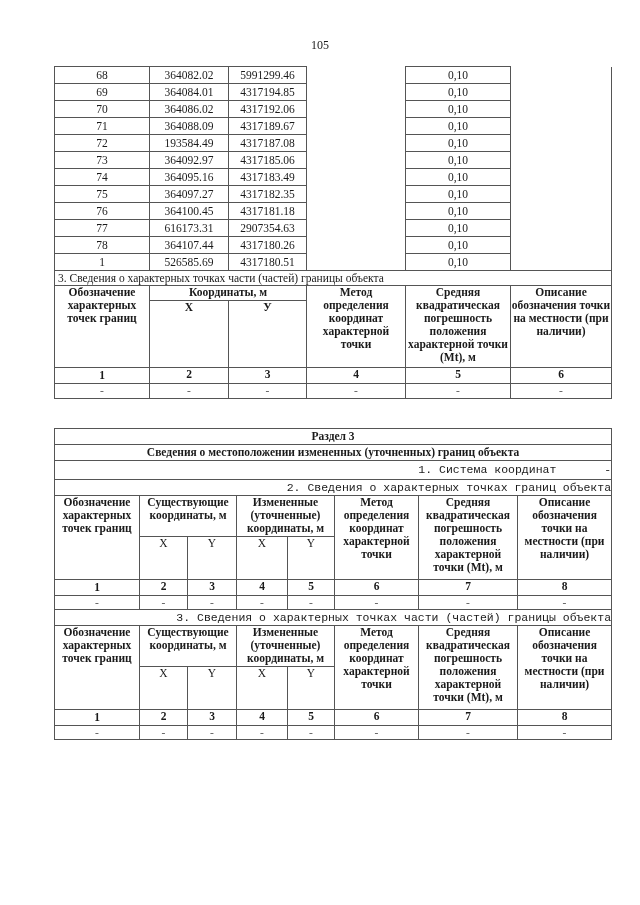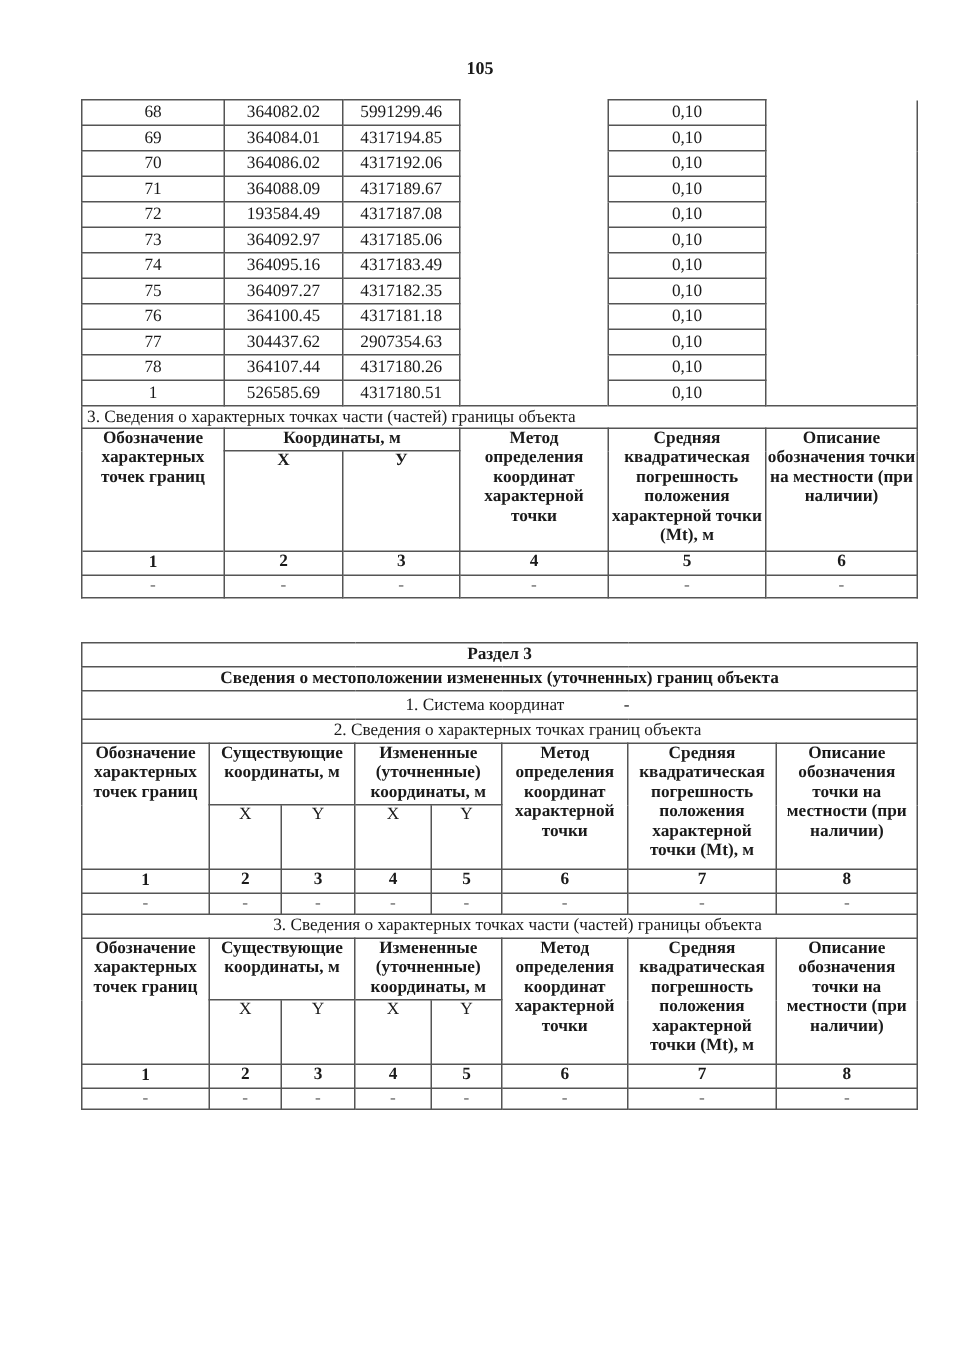--- a/index.html
+++ b/index.html
@@ -1,24 +1,24 @@
 <!DOCTYPE html>
 <html><head>
 <meta charset="utf-8">
 <style>
   html, body { margin: 0; padding: 0; background: #ffffff; }
   body { width: 640px; height: 905px; position: relative; overflow: hidden;
          font-family: "Liberation Serif", "DejaVu Serif", serif; color: #1a1a1a; }
-  .page-num { position: absolute; top: 38px; left: 0; width: 640px; text-align: center; font-size: 12px; font-weight: bold; }
+  .page-num { position: absolute; top: 38px; left: 0; width: 640px; text-align: center; font-size: 12px; }
   table { border-collapse: collapse; position: absolute; table-layout: fixed; }
   td { border: 1px solid #555; padding: 0; text-align: center; vertical-align: top;
        font-size: 11.5px; line-height: 13px; overflow: hidden; }
   td.b { font-weight: bold; }
   td.l { text-align: left; padding-left: 3px; font-size: 11.5px; }
-  td.li { text-align: center; padding-left: 24px; }
+  td.li { text-align: right; padding-left: 24px; font-family: Liberation Mono, monospace; }
   td.nb { border-top: none; border-bottom: none; }
   td.dash { color: #666; }
 
   #top-table { left: 54px; top: 66px; width: 557px; }
   #top-table td.cell { height: 16px; line-height: 16px; vertical-align: bottom; }
 
   #sec3-table { left: 54px; top: 428px; width: 557px; }
 </style>
 </head>
 <body>
@@ -102,21 +102,21 @@
       <tr>
         <td class="cell">76</td>
         <td class="cell">364100.45</td>
         <td class="cell">4317181.18</td>
         <td class="cell nb"></td>
         <td class="cell">0,10</td>
         <td class="cell nb"></td>
       </tr>
       <tr>
         <td class="cell">77</td>
-        <td class="cell">304437.62</td>
+        <td class="cell">616173.31</td>
         <td class="cell">2907354.63</td>
         <td class="cell nb"></td>
         <td class="cell">0,10</td>
         <td class="cell nb"></td>
       </tr>
       <tr>
         <td class="cell">78</td>
         <td class="cell">364107.44</td>
         <td class="cell">4317180.26</td>
         <td class="cell nb"></td>

